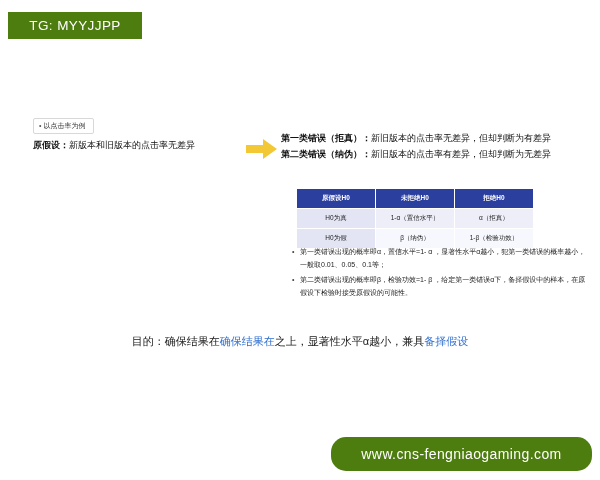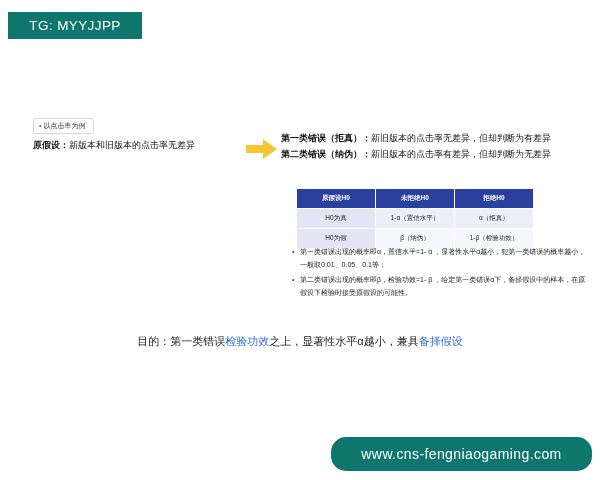--- a/index.html
+++ b/index.html
@@ -12,21 +12,21 @@
     background: #ffffff;
     font-family: "Liberation Sans", "DejaVu Sans", sans-serif;
     position: relative;
     overflow: hidden;
     color: #1a1a1a;
   }
 
   
   .watermark {
     position: absolute;
-    background: #0f766e;
+    background: #4d7c0f;
     color: #ffffff;
     display: flex;
     align-items: center;
     justify-content: center;
     letter-spacing: 0.4px;
   }
   #wm-top {
     left: 8px;
     top: 12px;
     width: 134px;
@@ -245,19 +245,19 @@
       </tbody>
     </table>
   </div>
 
   <div id="notes">
     <div class="note">第一类错误出现的概率即α，置信水平=1- α ，显著性水平α越小，犯第一类错误的概率越小，一般取0.01、0.05、0.1等；</div>
     <div class="note">第二类错误出现的概率即β，检验功效=1- β ，给定第一类错误α下，备择假设中的样本，在原假设下检验时接受原假设的可能性。</div>
   </div>
 
   <div id="caption">
-    <span>目的：第一类错误</span><span class="hl">检验功效</span><span>之上，显著性水平α越小，兼具</span><span class="hl">备择假设</span>
+    <span>目的：确保结果在</span><span class="hl">确保结果在</span><span>之上，显著性水平α越小，兼具</span><span class="hl">备择假设</span>
   </div>
 
 </div>
 
 <div class="watermark" id="wm-top">TG: MYYJJPP</div>
 <div class="watermark" id="wm-bottom">www.cns-fengniaogaming.com</div>
 
 </body></html>

